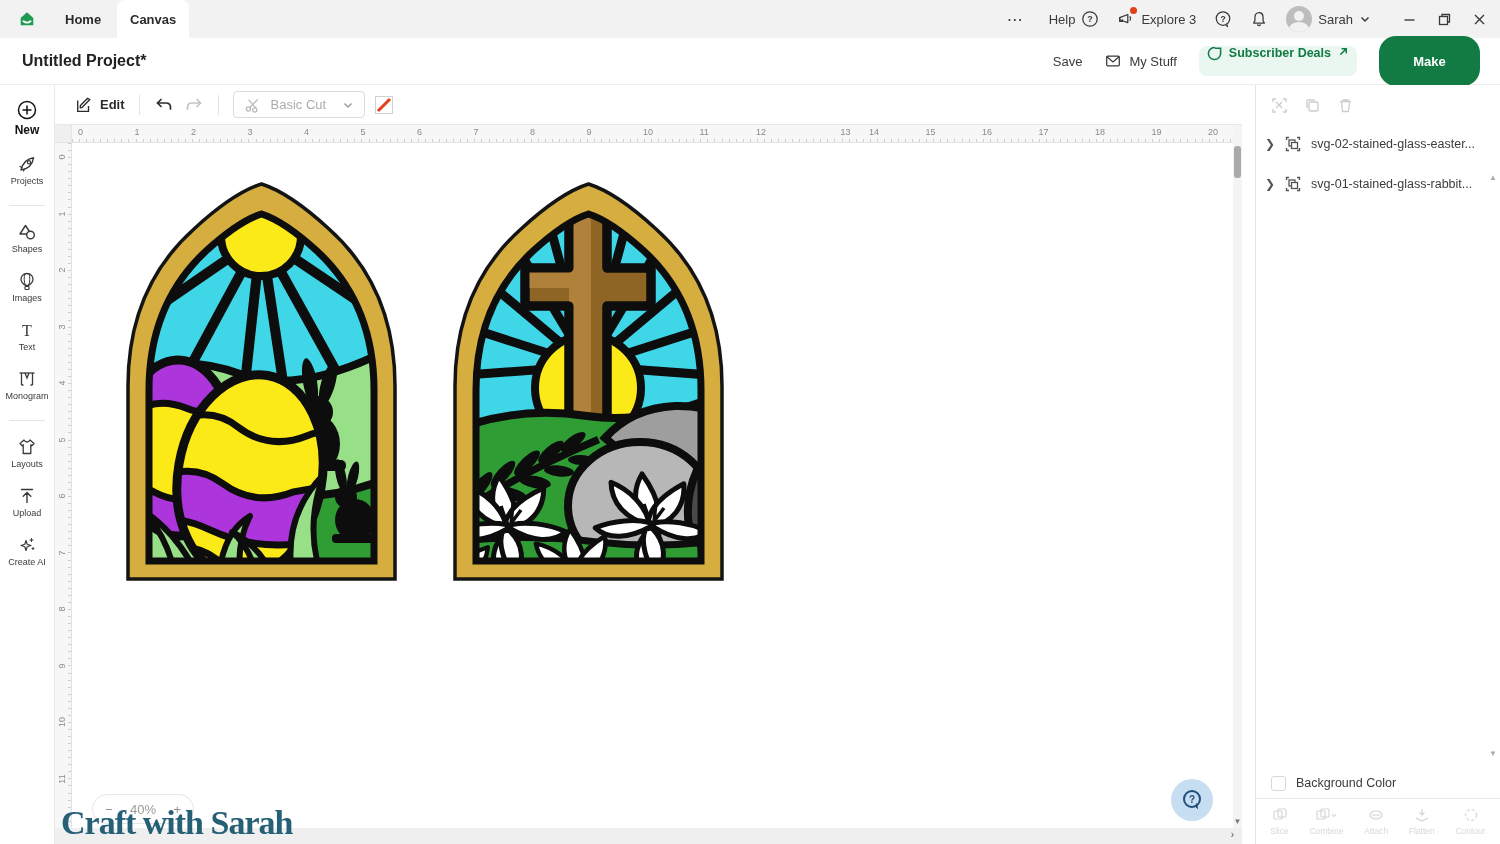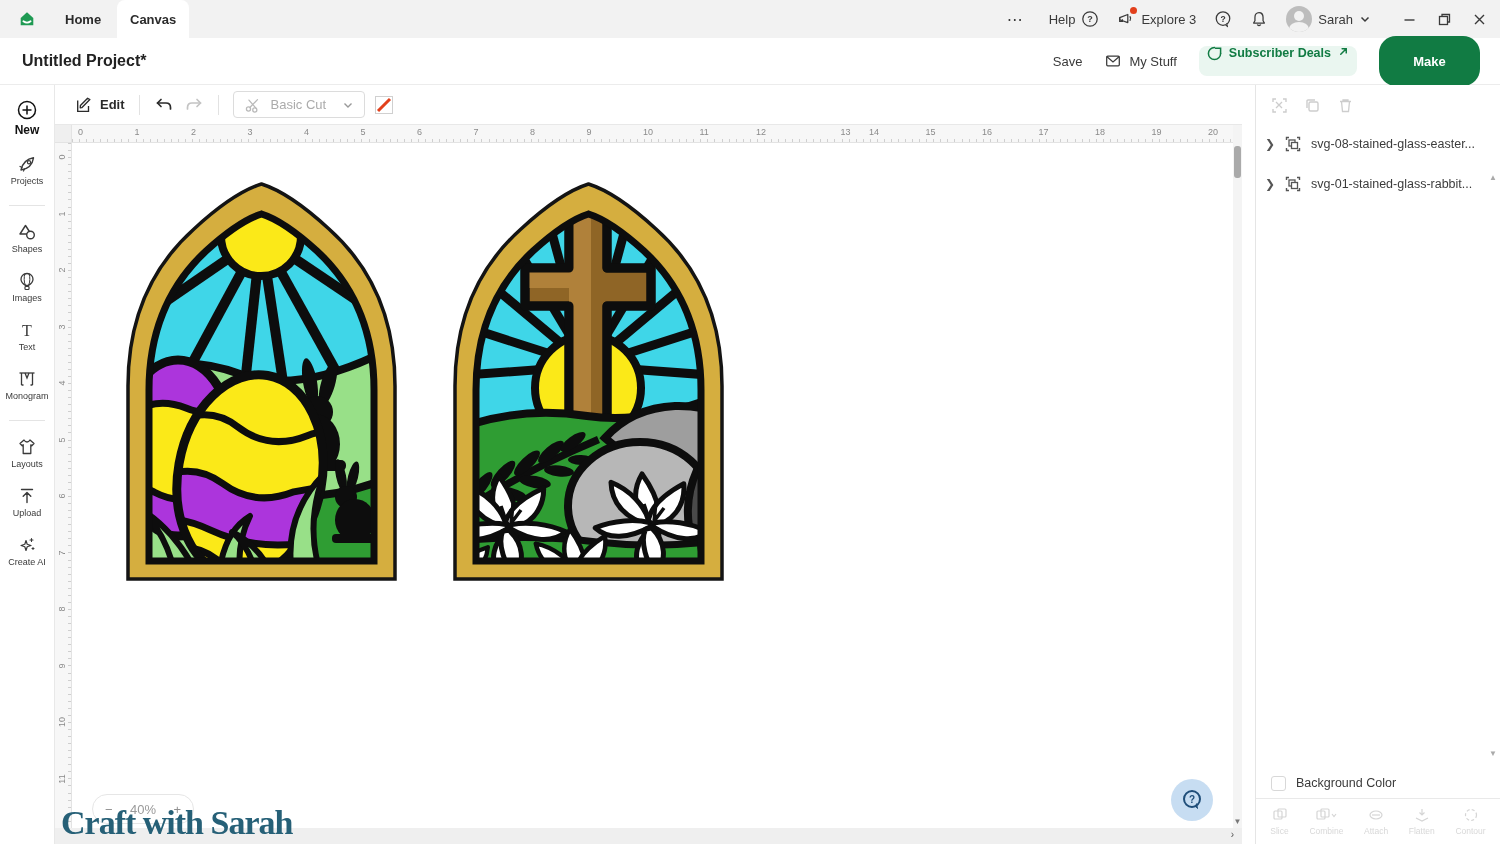--- a/index.html
+++ b/index.html
@@ -544,21 +544,21 @@
       </svg>
     </div>
 
     <div class="layer-row">
       <span class="chev">❯</span>
       <svg width="18" height="18" viewBox="0 0 18 18">
         <path d="M2.5 5 V2.5 H5 M13 2.5 H15.5 V5 M15.5 13 V15.5 H13 M5 15.5 H2.5 V13" fill="none" stroke="#555" stroke-width="1.4"></path>
         <rect x="5" y="5" width="6" height="6" fill="none" stroke="#555" stroke-width="1.3"></rect>
         <rect x="7.5" y="7.5" width="6" height="6" fill="#fff" stroke="#555" stroke-width="1.3"></rect>
       </svg>
-      <span class="lname">svg-08-stained-glass-easter...</span>
+      <span class="lname">svg-02-stained-glass-easter...</span>
     </div>
     <div class="layer-row">
       <span class="chev">❯</span>
       <svg width="18" height="18" viewBox="0 0 18 18">
         <path d="M2.5 5 V2.5 H5 M13 2.5 H15.5 V5 M15.5 13 V15.5 H13 M5 15.5 H2.5 V13" fill="none" stroke="#555" stroke-width="1.4"></path>
         <rect x="5" y="5" width="6" height="6" fill="none" stroke="#555" stroke-width="1.3"></rect>
         <rect x="7.5" y="7.5" width="6" height="6" fill="#fff" stroke="#555" stroke-width="1.3"></rect>
       </svg>
       <span class="lname">svg-01-stained-glass-rabbit...</span>
     </div>

